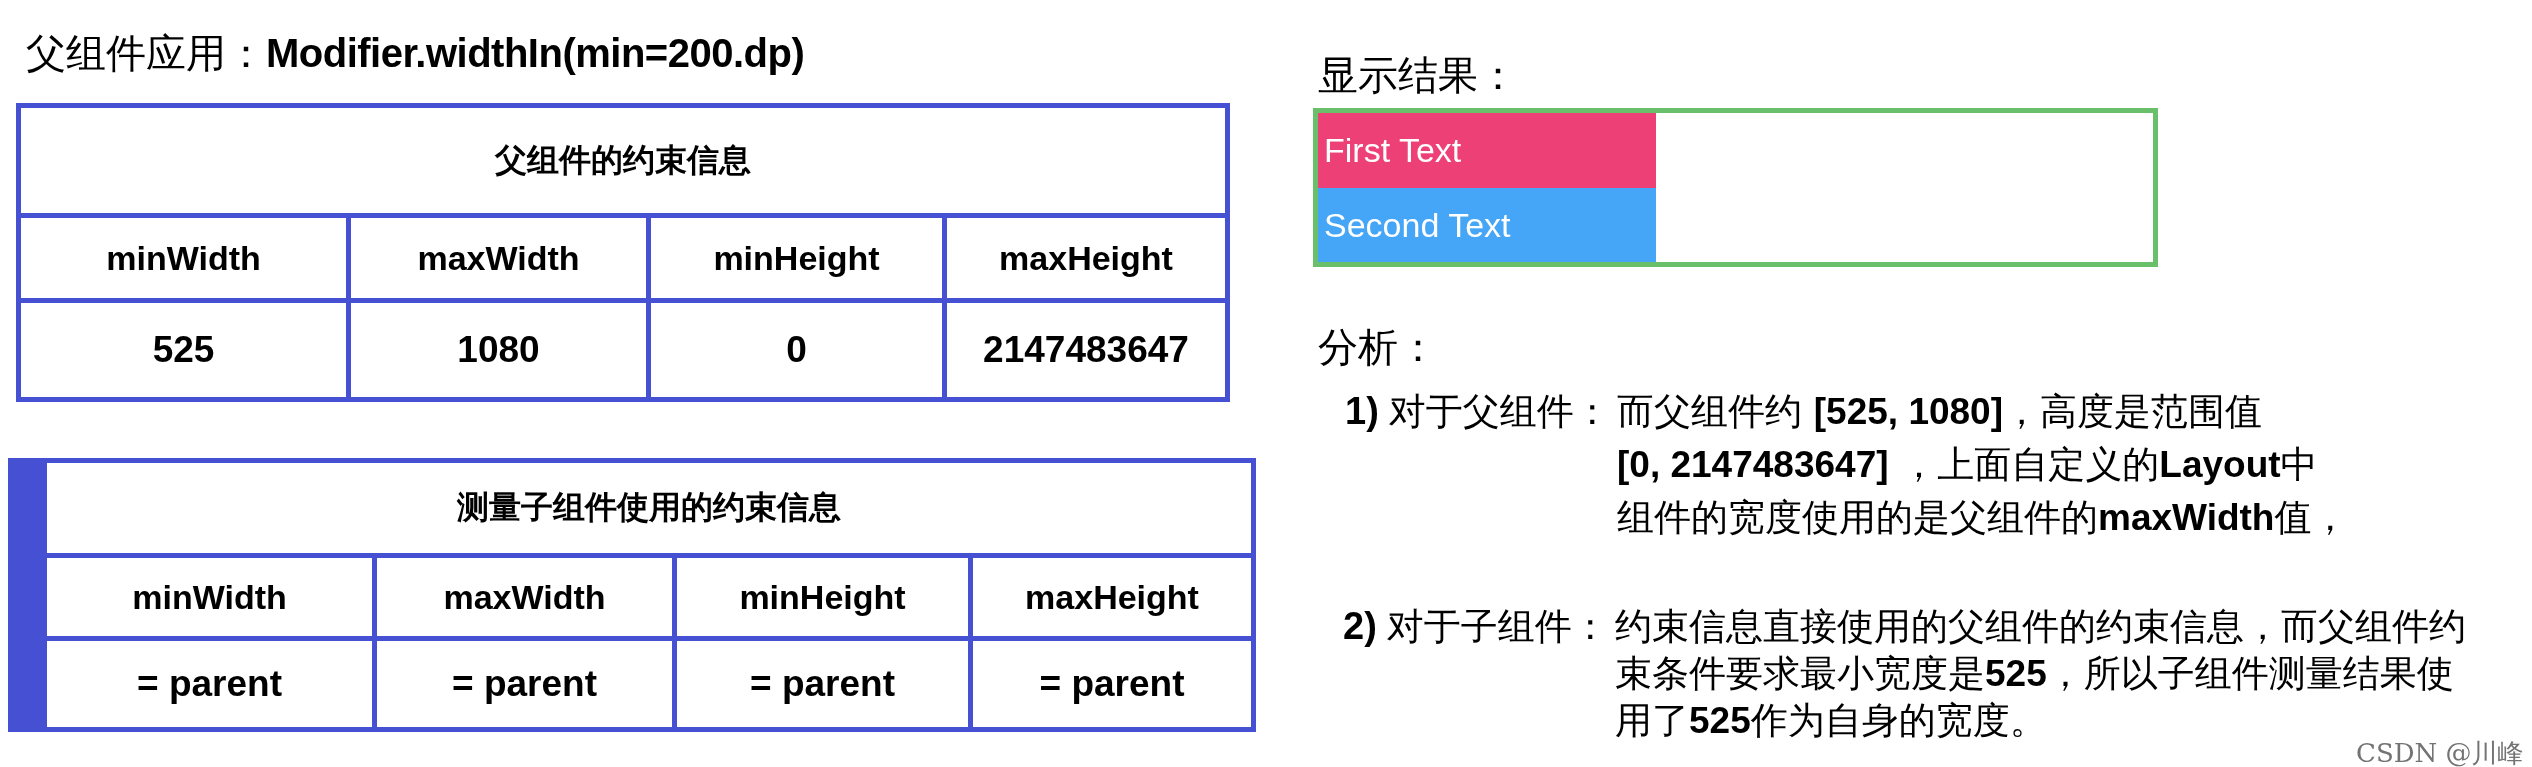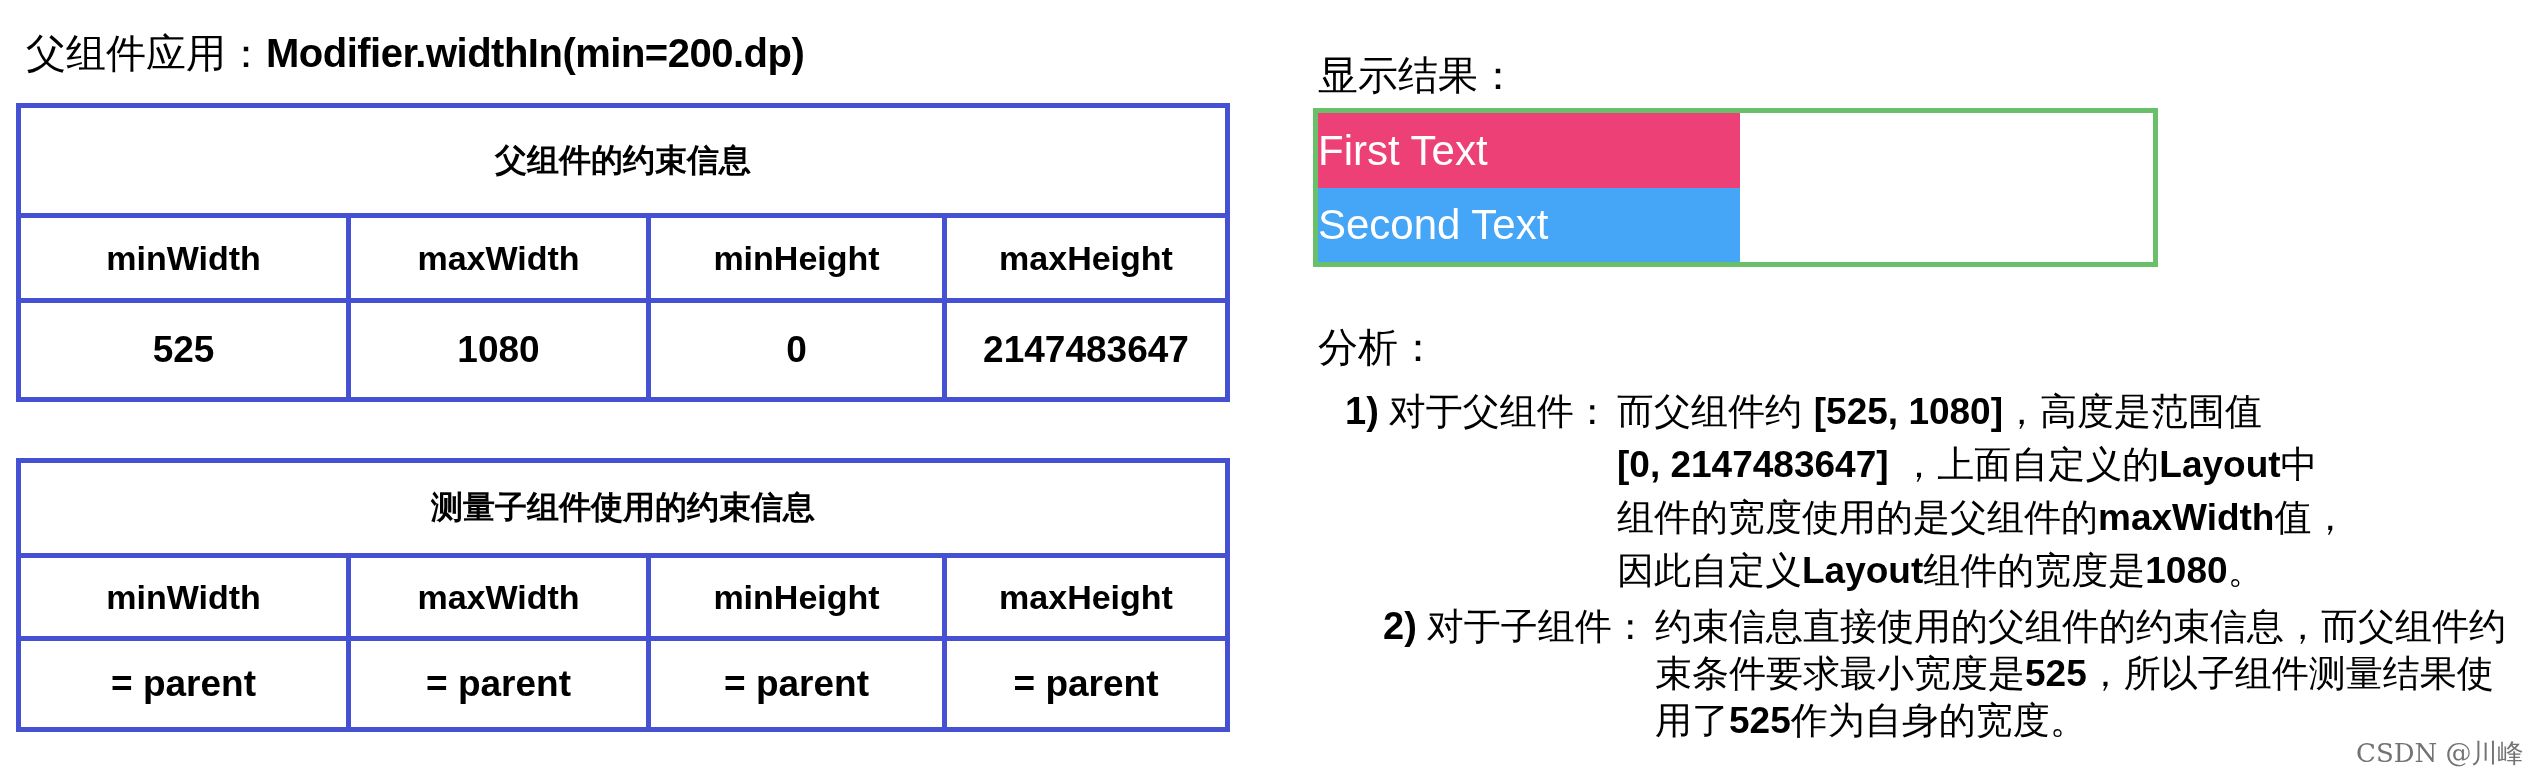--- a/index.html
+++ b/index.html
@@ -18,49 +18,49 @@
   
   .tbl{
     position:absolute;display:grid;gap:5px;
     border:5px solid var(--table-border);
     background:var(--table-border);
   }
   .tbl>div{background:#fff;display:flex;align-items:center;justify-content:center;}
   #table-parent{left:16px;top:103px;
     grid-template-columns:325px 295px 291px 278px;
     grid-template-rows:105px 80px 94px;}
-  #table-child{left:16px;top:458px;
+  #table-child{left:8px;top:458px;
     grid-template-columns:325px 295px 291px 278px;
-    grid-template-rows:90px 78px 86px;}
+    grid-template-rows:90px 78px 86px;padding-left:34px;}
   .tbl .caption{grid-column:1/-1;font-size:32px;font-weight:bold;}
   .tbl .colhead{font-size:34px;font-weight:bold;
     font-family:"Liberation Sans","DejaVu Sans",sans-serif;}
   .tbl .val{font-size:37px;font-weight:bold;
     font-family:"Liberation Sans","DejaVu Sans",sans-serif;}
 
   
   #result-heading{left:1318px;top:48px;font-size:40px;white-space:nowrap;}
   #result-frame{
     left:1313px;top:108px;width:835px;height:149px;
     border:5px solid var(--frame-border);background:#fff;
     display:flex;flex-direction:column;
   }
   .bar{
-    width:422px;color:#fff;font-size:42px;
+    width:338px;color:#fff;font-size:34px;
     font-family:"Liberation Sans","DejaVu Sans",sans-serif;
-    display:flex;align-items:center;padding-left:0;box-sizing:border-box;
+    display:flex;align-items:center;padding-left:6px;box-sizing:border-box;
   }
   #first-text-box{height:75px;background:var(--first-bg);}
   #second-text-box{height:74px;background:var(--second-bg);}
 
   
   #analysis-heading{left:1318px;top:320px;font-size:40px;white-space:nowrap;}
   .analysis-item{position:absolute;display:flex;font-size:37px;}
   #analysis-item-1{left:1345px;top:385px;line-height:53px;}
-  #analysis-item-2{left:1343px;top:603px;line-height:47px;margin-left:40px;}
+  #analysis-item-2{left:1343px;top:603px;line-height:47px;}
   .item-head{width:272px;flex:none;white-space:nowrap;}
   .item-head .num{font-size:38px;margin-right:10px;}
   .lines div{white-space:nowrap;}
 
   
   #watermark{left:2356px;top:736px;font-size:26px;color:#737373;white-space:nowrap;}
 </style>
 </head>
 <body style="--table-border: #4650d2; --frame-border: #6abf6a; --first-bg: #ed4077; --second-bg: #45a5f6;">
 
@@ -108,23 +108,20 @@
   <div class="lines">
     <div>
       <span>而父组件约 </span><span class="bs">[525, 1080]</span><span>，高度是范围值</span>
     </div>
     <div>
       <span class="bs">[0, 2147483647]</span><span> ，上面自定义的</span><span class="bs">Layout</span><span>中</span>
     </div>
     <div>
       <span>组件的宽度使用的是父组件的</span><span class="bs">maxWidth</span><span>值，</span>
     </div>
-    <div>
-      <span>因此自定义</span><span class="bs">Layout</span><span>组件的宽度是</span><span class="bs">1080</span><span>。</span>
-    </div>
   </div>
 </div>
 
 <div class="analysis-item" id="analysis-item-2">
   <div class="item-head">
     <span class="bs num">2)</span><span>对于子组件：</span>
   </div>
   <div class="lines">
     <div>
       <span>约束信息直接使用的父组件的约束信息，而父组件约</span>

